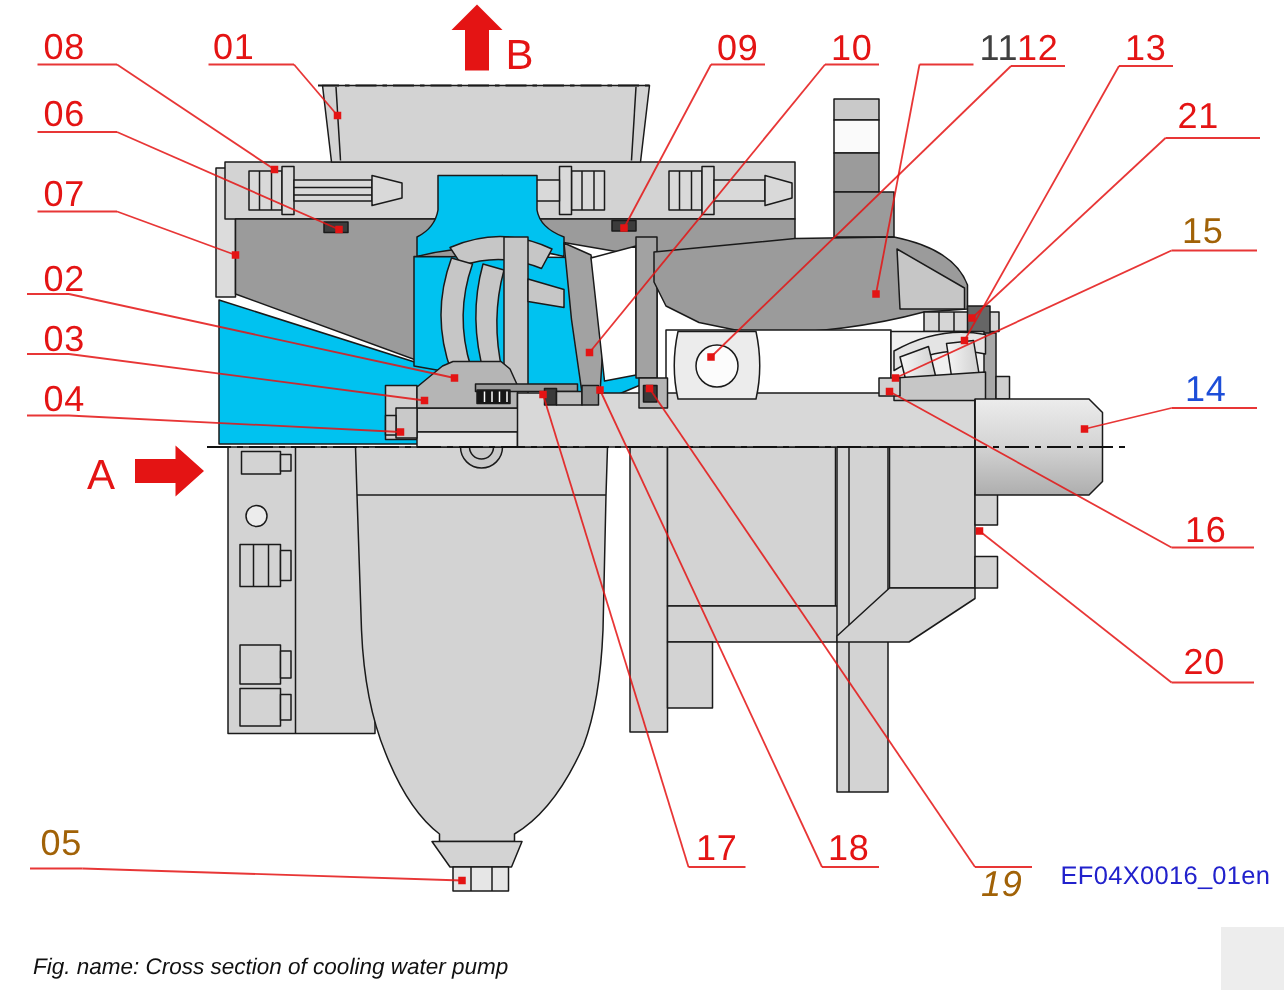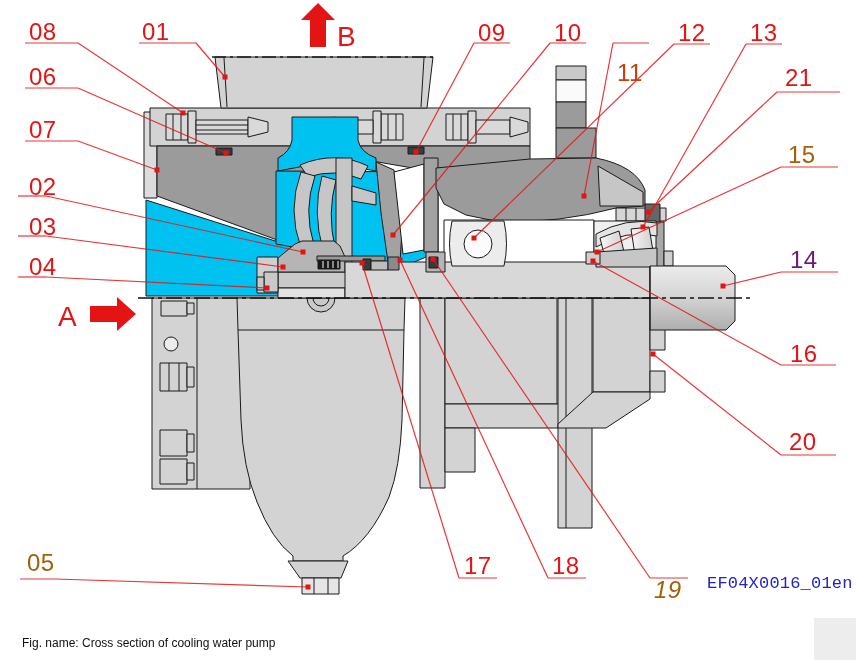--- a/index.html
+++ b/index.html
@@ -10,21 +10,21 @@
   .stage svg{position:absolute;left:0;top:0;}
   .callout{
     position:absolute;font-size:24px;line-height:1;letter-spacing:0.5px;
     font-family:"Liberation Sans",sans-serif;white-space:nowrap;
   }
   .fig-code{
     position:absolute;left:707px;top:574px;font-size:17px;letter-spacing:0.2px;
     font-family:"Liberation Sans",sans-serif;
   }
   .caption{
-    position:absolute;left:22px;top:636px;font-size:12px;color:#111;
+    position:absolute;left:22px;top:636px;font-size:15px;font-style:italic;color:#111;
     font-family:"Liberation Sans",sans-serif;
   }
   .corner-smudge{
     position:absolute;left:814px;top:618px;width:42px;height:42px;background:#ededed;
   }
 </style>
 </head>
 <body>
 
 <div class="stage">
@@ -268,30 +268,30 @@
       <div class="callout" style="left: 142px; top: 20px; color: rgb(228, 20, 20);">01</div>
       <div class="callout" style="left: 29px; top: 175px; color: rgb(228, 20, 20);">02</div>
       <div class="callout" style="left: 29px; top: 215px; color: rgb(228, 20, 20);">03</div>
       <div class="callout" style="left: 29px; top: 255px; color: rgb(228, 20, 20);">04</div>
       <div class="callout" style="left: 27px; top: 551px; color: #a16207;">05</div>
       <div class="callout" style="left: 29px; top: 65px; color: rgb(228, 20, 20);">06</div>
       <div class="callout" style="left: 29px; top: 118px; color: rgb(228, 20, 20);">07</div>
       <div class="callout" style="left: 29px; top: 20px; color: rgb(228, 20, 20);">08</div>
       <div class="callout" style="left: 478px; top: 21px; color: rgb(228, 20, 20);">09</div>
       <div class="callout" style="left: 554px; top: 21px; color: rgb(228, 20, 20);">10</div>
-      <div class="callout" style="left: 617px; top: 21px; color: #c2410c; margin-top: 40px;">11</div>
+      <div class="callout" style="left: 653px; top: 21px; color: #404040;">11</div>
       <div class="callout" style="left: 678px; top: 21px; color: rgb(228, 20, 20);">12</div>
       <div class="callout" style="left: 750px; top: 21px; color: rgb(228, 20, 20);">13</div>
-      <div class="callout" style="left: 790px; top: 248px; color: #701a75;">14</div>
+      <div class="callout" style="left: 790px; top: 248px; color: #1d4ed8;">14</div>
       <div class="callout" style="left: 788px; top: 143px; color: #a16207;">15</div>
       <div class="callout" style="left: 790px; top: 342px; color: rgb(228, 20, 20);">16</div>
       <div class="callout" style="left: 464px; top: 554px; color: rgb(228, 20, 20);">17</div>
       <div class="callout" style="left: 552px; top: 554px; color: rgb(228, 20, 20);">18</div>
       <div class="callout" style="left: 654px; top: 578px; color: #a16207; font-style: italic;">19</div>
       <div class="callout" style="left: 789px; top: 430px; color: rgb(228, 20, 20);">20</div>
       <div class="callout" style="left: 785px; top: 66px; color: rgb(228, 20, 20);">21</div>
     </div>
 
-<div class="fig-code" id="fig-code" style="color: rgb(34, 34, 204); font-family: Liberation Mono, monospace;">EF04X0016_01en</div>
+<div class="fig-code" id="fig-code" style="color: rgb(34, 34, 204);">EF04X0016_01en</div>
 <div class="caption">Fig. name: Cross section of cooling water pump</div>
 <div class="corner-smudge"></div>
 
 </div>
 
 </body></html>

